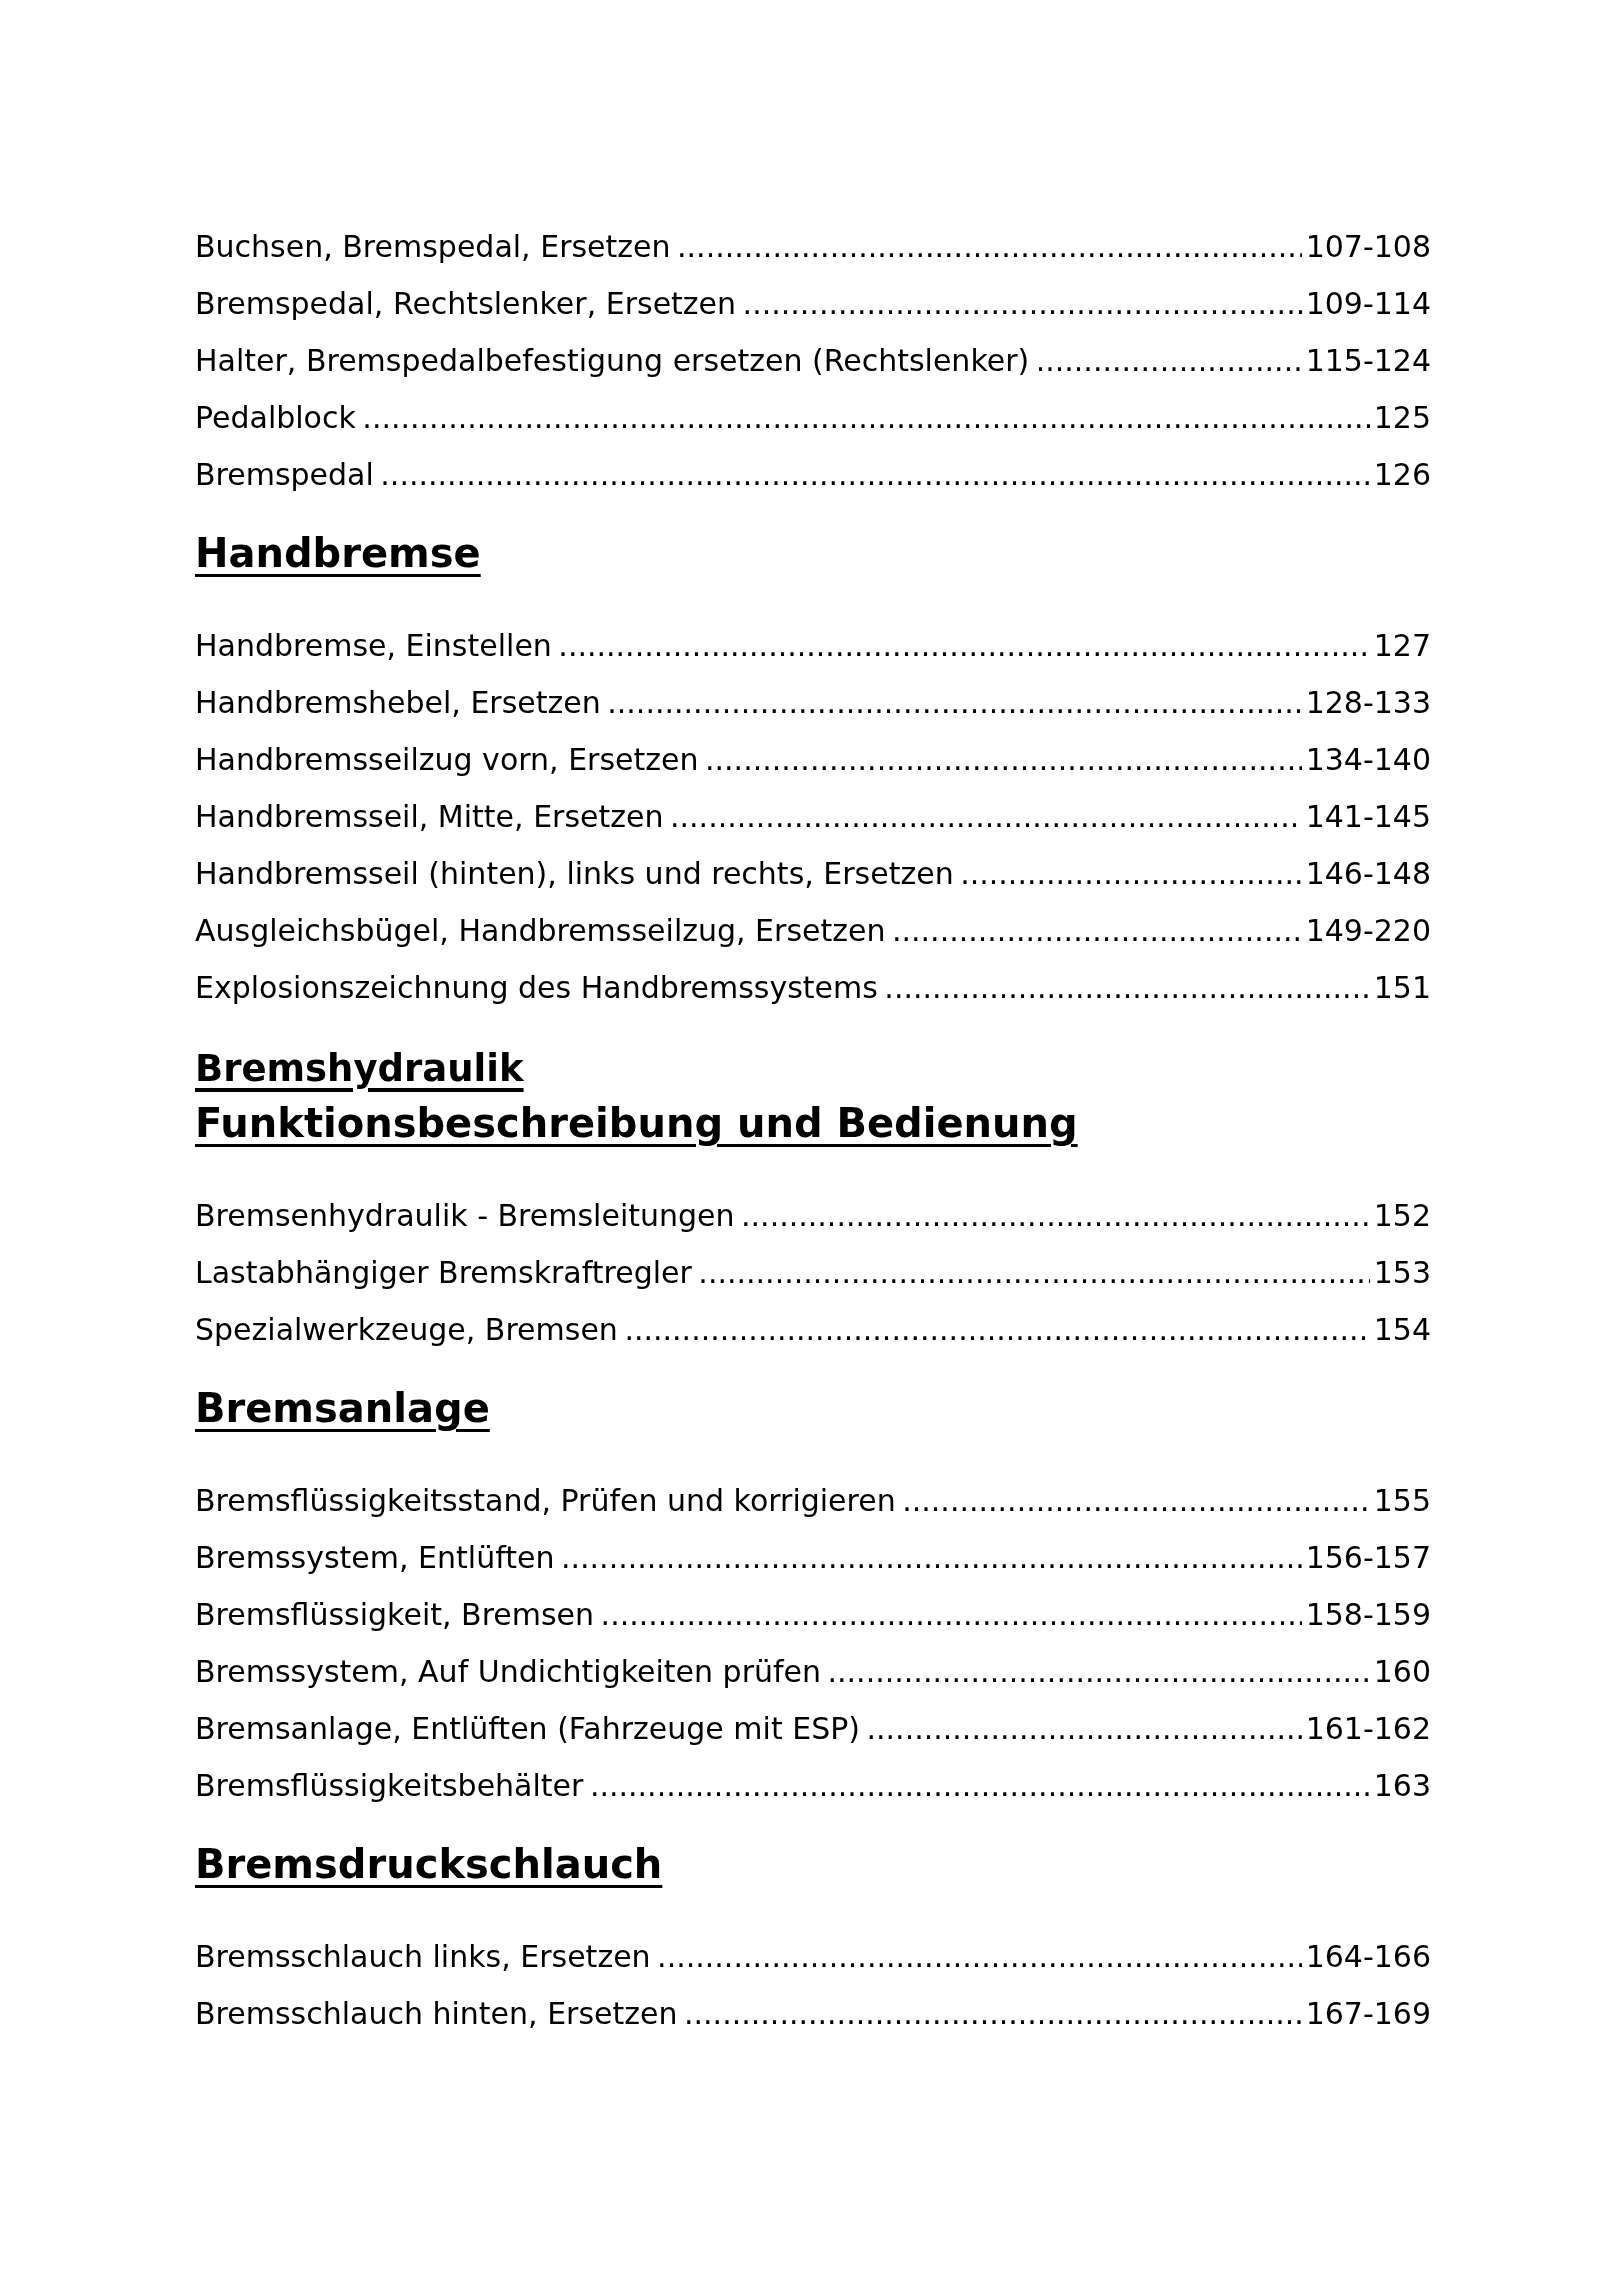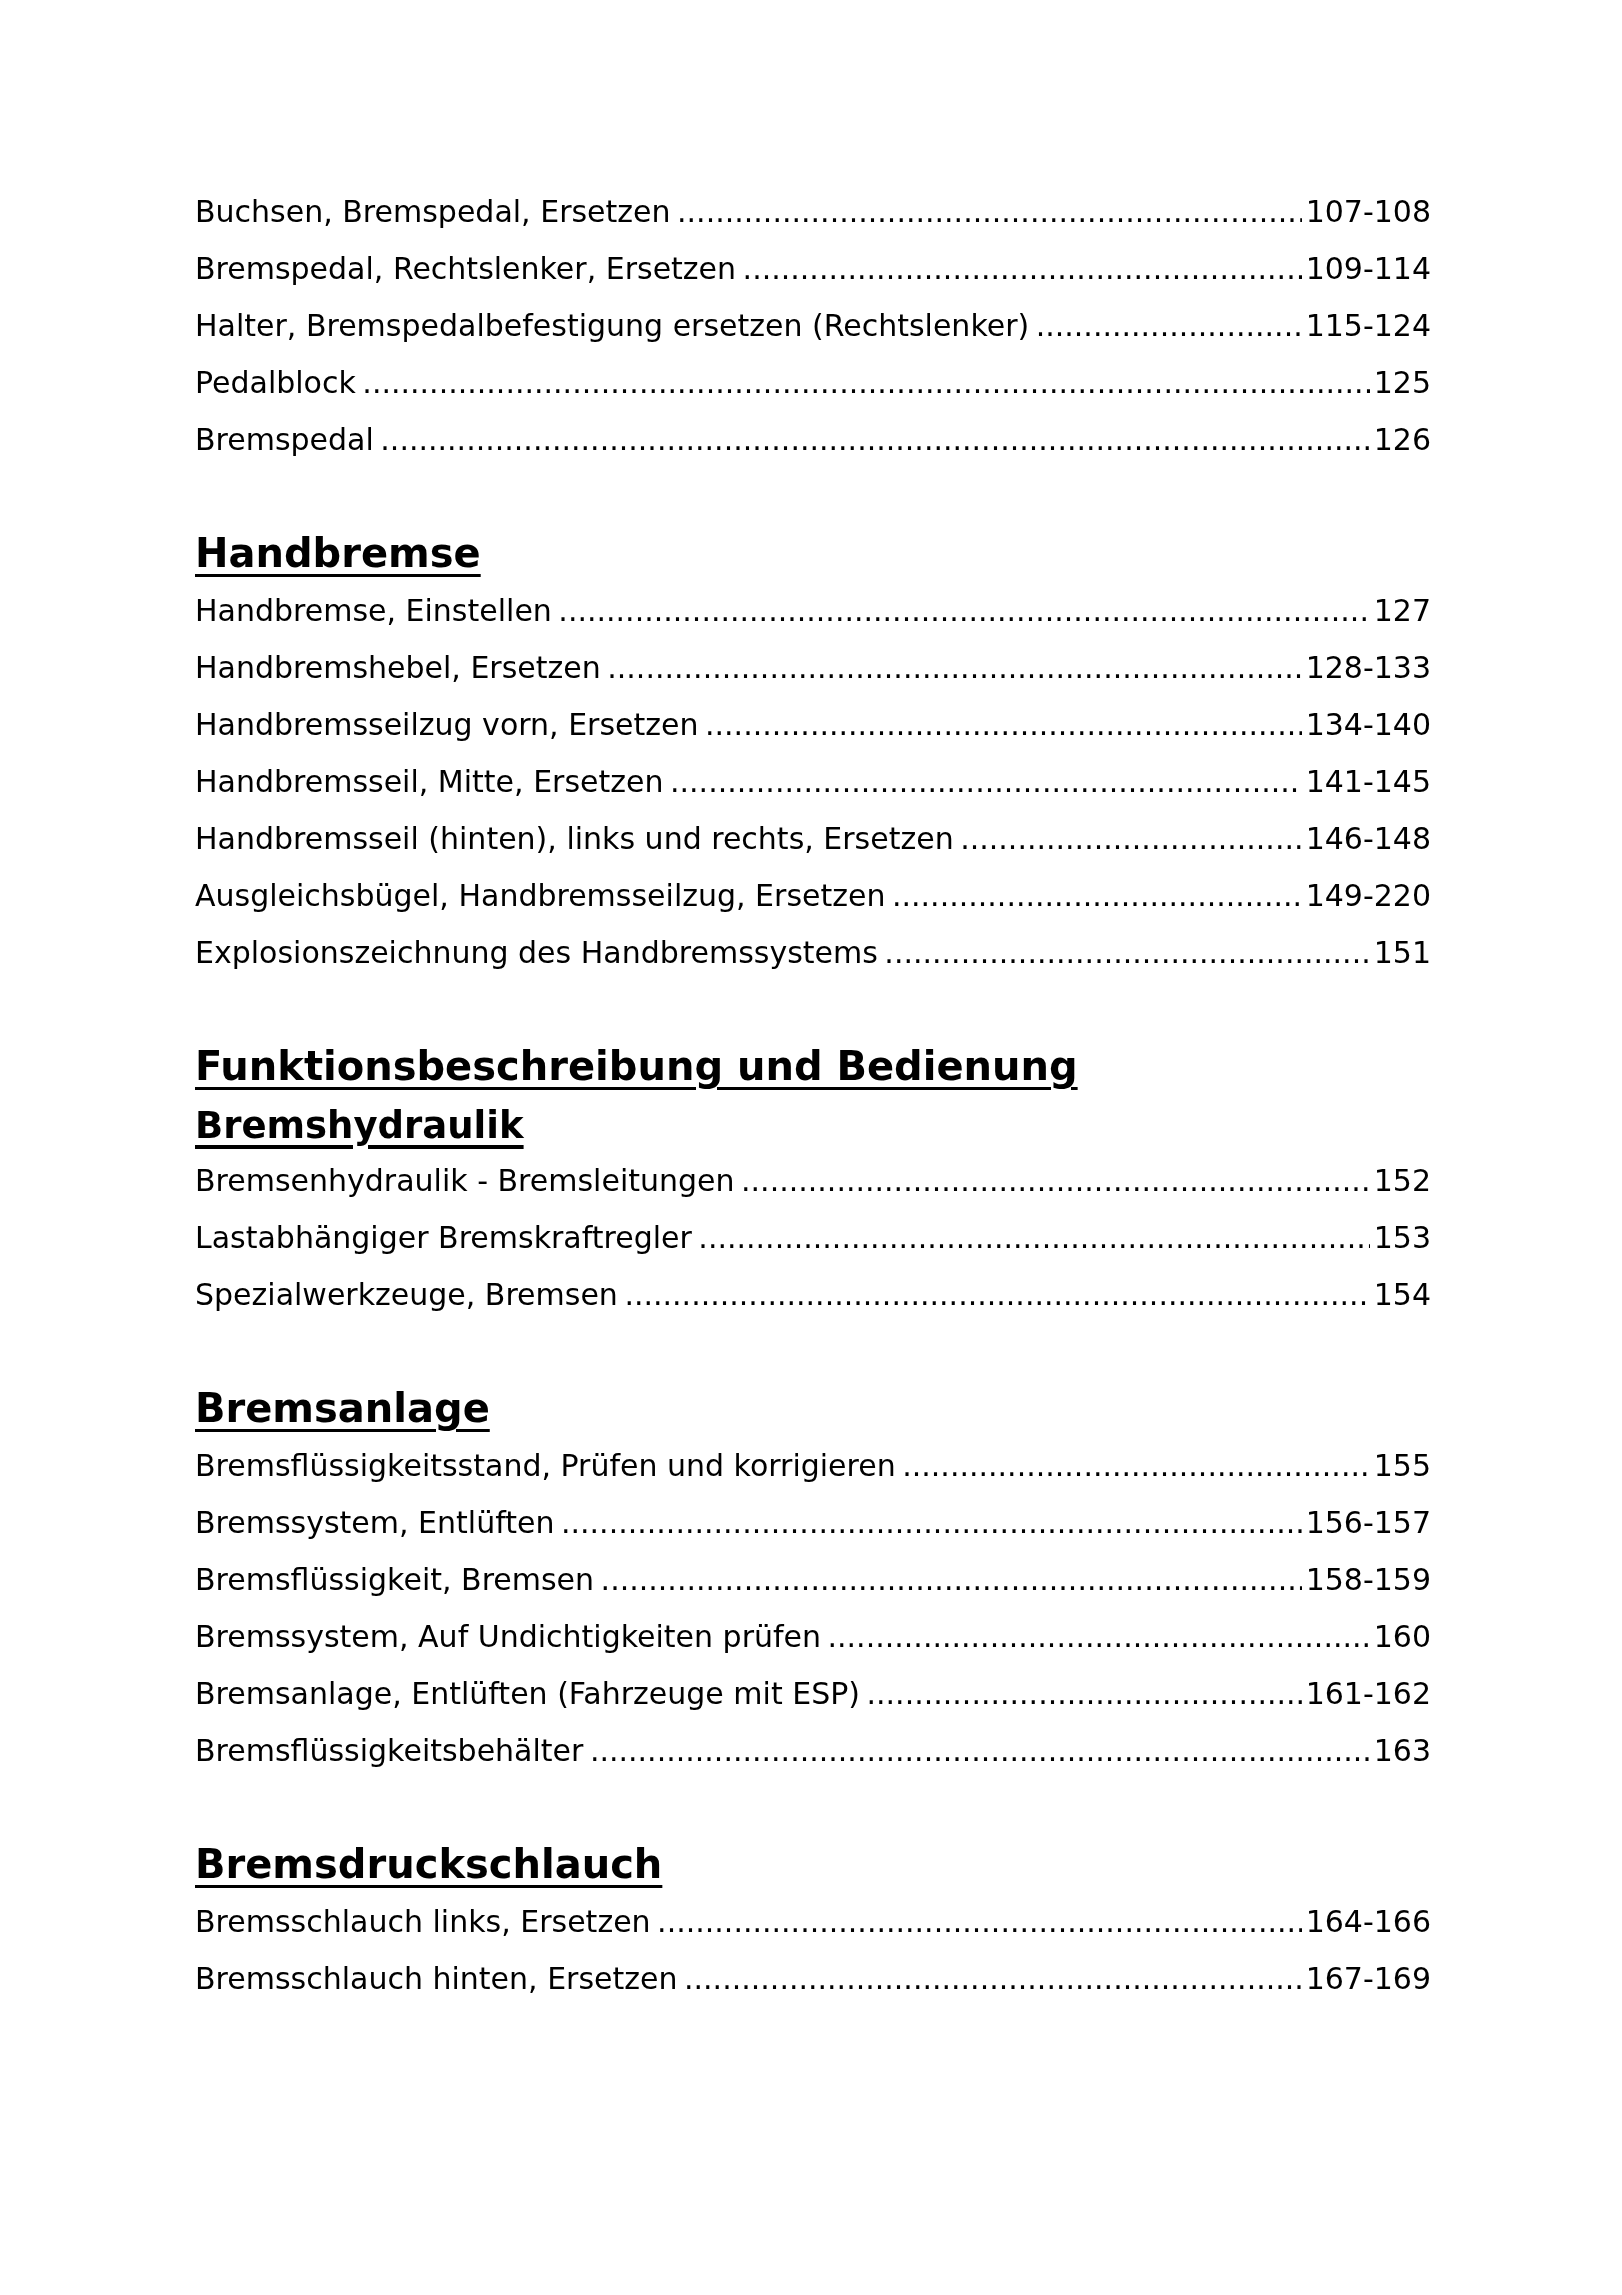--- a/index.html
+++ b/index.html
@@ -33,20 +33,21 @@
   .leader {
     flex: 1 1 0;
     min-width: 0;
     overflow: hidden;
     white-space: nowrap;
     margin: 0 4px 0 6.5px;
   }
   .entry-pages {
     white-space: nowrap;
     flex: 0 0 auto;
+    margin-top: 35px;
   }
   .heading {
     height: 57px;
     font-size: 40px;
     line-height: 37px;
     font-weight: bold;
   }
   .heading > span {
     text-decoration: underline;
     text-decoration-thickness: 3.2px;
@@ -126,22 +127,22 @@
         <span class="entry-title">Ausgleichsbügel, Handbremsseilzug, Ersetzen</span>
         <span class="leader">....................................................................................................................................................................................................................................................................</span>
         <span class="entry-pages">149-220</span>
       </div>
       <div class="toc-row">
         <span class="entry-title">Explosionszeichnung des Handbremssystems</span>
         <span class="leader">....................................................................................................................................................................................................................................................................</span>
         <span class="entry-pages">151</span>
       </div>
       <div class="section-gap"></div>
+      <div class="heading h1"><span>Bremshydraulik</span></div>
       <div class="heading h2"><span>Funktionsbeschreibung und Bedienung</span></div>
-      <div class="heading h1"><span>Bremshydraulik</span></div>
       <div class="toc-row">
         <span class="entry-title">Bremsenhydraulik - Bremsleitungen</span>
         <span class="leader">....................................................................................................................................................................................................................................................................</span>
         <span class="entry-pages">152</span>
       </div>
       <div class="toc-row">
         <span class="entry-title">Lastabhängiger Bremskraftregler</span>
         <span class="leader">....................................................................................................................................................................................................................................................................</span>
         <span class="entry-pages">153</span>
       </div>

